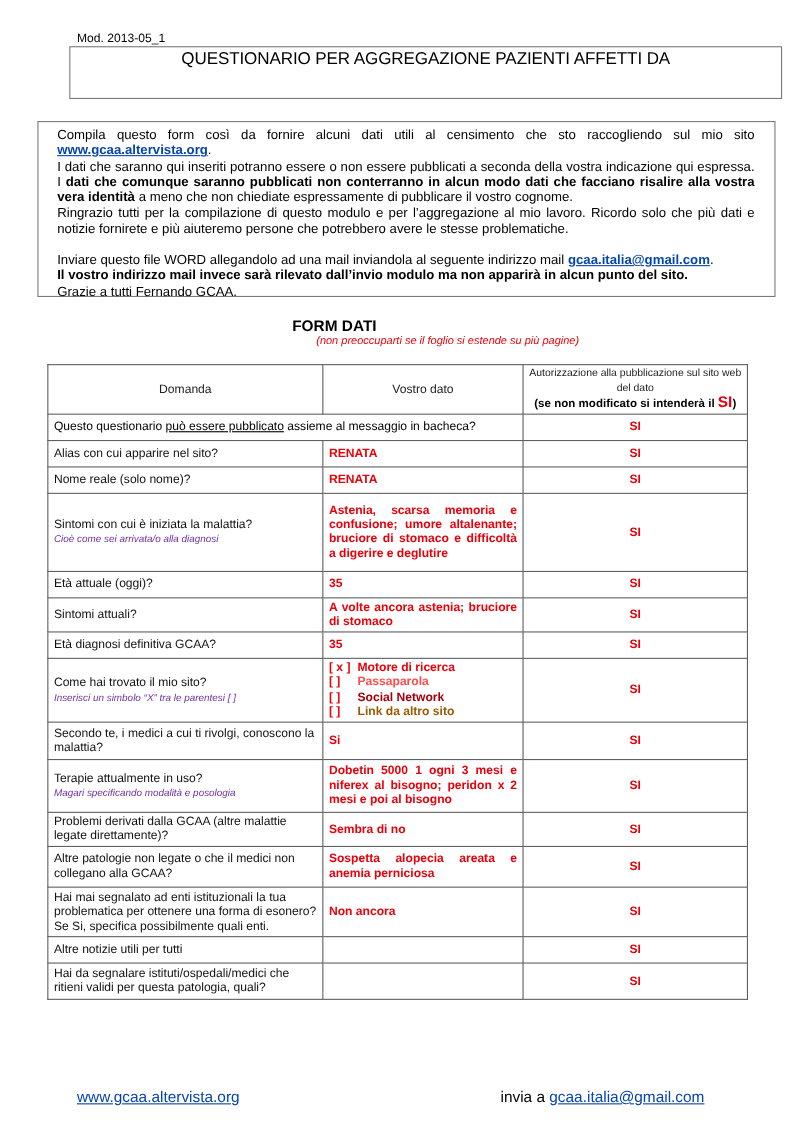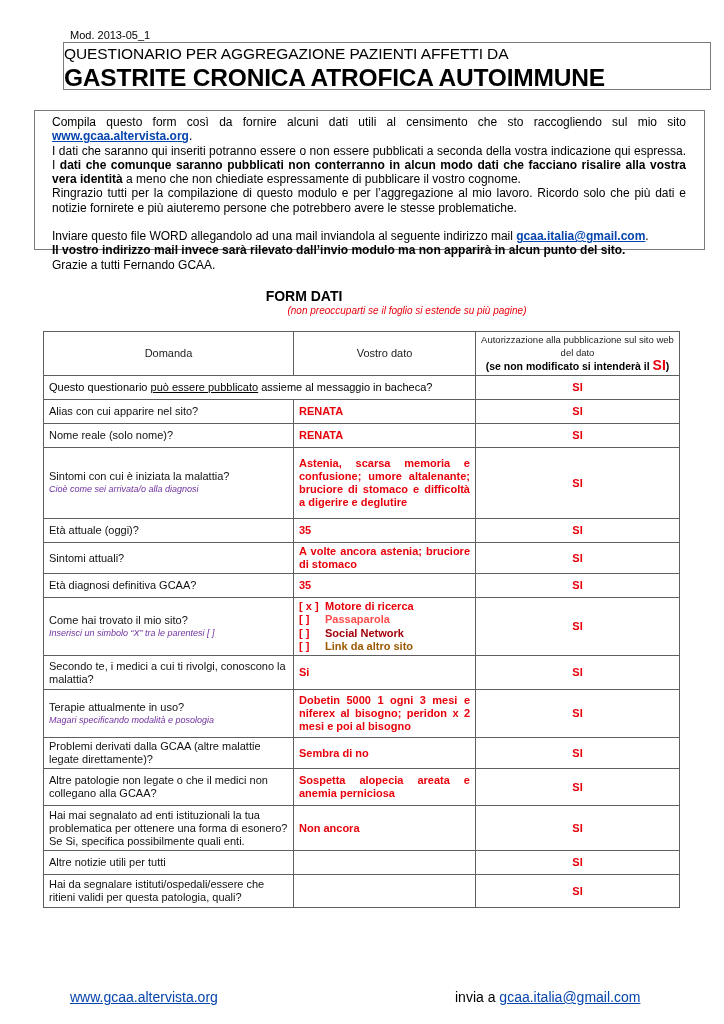--- a/index.html
+++ b/index.html
@@ -1,25 +1,25 @@
 <!DOCTYPE html>
 <html><head>
   <meta charset="utf-8">
   <style>
     * { box-sizing: border-box; margin: 0; padding: 0; }
     html, body { width: 724px; height: 1024px; background: #ffffff; overflow: hidden; }
     body { position: relative; font-family: "Liberation Sans", sans-serif; color: #000; }
 
     .mod { position: absolute; left: 70px; top: 29px; font-size: 11px; font-family: "Liberation Sans", sans-serif; color: #000; }
 
-    .title-box { position: absolute; left: 63px; top: 42px; width: 648px; height: 48px; border: 1px solid #7a7a7a; text-align: left; }
+    .title-box { position: absolute; left: 63px; top: 42px; width: 648px; height: 48px; border: 1px solid #7a7a7a; text-align: center; }
     .title-sub { font-size: 15.5px; margin-top: 2px; letter-spacing: -0.1px; }
     .title-main { font-size: 24.5px; font-weight: bold; margin-top: 1px; letter-spacing: -0.2px; }
 
-    .intro-box { position: absolute; left: 34px; top: 110px; width: 671px; height: 140px; border: 1px solid #7a7a7a; padding: 4px 18px 0 17px; font-size: 12px; line-height: 14.3px; text-align: justify; }
+    .intro-box { position: absolute; left: 34px; top: 110px; width: 671px; height: 160px; border: 1px solid #7a7a7a; padding: 4px 18px 0 17px; font-size: 12px; line-height: 14.3px; text-align: justify; }
     .intro-box p { margin: 0; }
     .intro-box .gap { height: 14px; }
     a.link { color: #0645ad; text-decoration: underline; }
     .intro-box a.link { font-weight: bold; }
 
     .form-title { position: absolute; left: 0; width: 608px; top: 288px; text-align: center; font-size: 14px; font-weight: bold; }
     .form-sub { position: absolute; left: 0; width: 724px; top: 305px; text-align: center; font-size: 10px; font-style: italic; color: #e8000b; margin-left: 45px; }
 
     table.form { position: absolute; left: 43px; top: 331px; width: 636px; border-collapse: collapse; table-layout: fixed; }
     table.form td { border: 1px solid #5f5f5f; vertical-align: middle; font-size: 11px; line-height: 13px; padding: 2px 5px; }
@@ -46,21 +46,20 @@
     .footer-left { position: absolute; left: 70px; top: 989px; font-size: 14px; }
     .footer-right { position: absolute; left: 455px; top: 989px; font-size: 14px; }
   </style>
 </head>
 <body>
 
 <div class="mod">Mod. 2013-05_1</div>
 
 <div class="title-box">
   <div class="title-sub">QUESTIONARIO PER AGGREGAZIONE PAZIENTI AFFETTI DA</div>
-  <div class="title-main">GASTRITE CRONICA ATROFICA AUTOIMMUNE</div>
 </div>
 
 <div class="intro-box">
   <p><span>Compila questo form così da fornire alcuni dati utili al censimento che sto raccogliendo sul mio sito </span><a class="link" href="#">www.gcaa.altervista.org</a><span>.</span></p>
   <p><span>I dati che saranno qui inseriti potranno essere o non essere pubblicati a seconda della vostra indicazione qui espressa. I </span><b>dati che comunque saranno pubblicati non conterranno in alcun modo dati che facciano risalire alla vostra vera identità</b><span> a meno che non chiediate espressamente di pubblicare il vostro cognome.</span></p>
   <p>Ringrazio tutti per la compilazione di questo modulo e per l’aggregazione al mio lavoro. Ricordo solo che più dati e notizie fornirete e più aiuteremo persone che potrebbero avere le stesse problematiche.</p>
   <div class="gap"></div>
   <p><span>Inviare questo file WORD allegandolo ad una mail inviandola al seguente indirizzo mail </span><a class="link" href="#">gcaa.italia@gmail.com</a><span>.</span></p>
   <p><b>Il vostro indirizzo mail invece sarà rilevato dall’invio modulo ma non apparirà in alcun punto del sito.</b></p>
   <p>Grazie a tutti Fernando GCAA.</p>
@@ -152,21 +151,21 @@
         <td class="q"><span>Hai mai segnalato ad enti istituzionali la tua problematica per ottenere una forma di esonero? Se Si, specifica possibilmente quali enti.</span></td>
         <td class="a">Non ancora</td>
         <td class="p">SI</td>
       </tr>
       <tr style="height: 24px;">
         <td class="q"><span>Altre notizie utili per tutti</span></td>
         <td class="a"></td>
         <td class="p">SI</td>
       </tr>
       <tr style="height: 33px;">
-        <td class="q"><span>Hai da segnalare istituti/ospedali/essere che ritieni validi per questa patologia, quali?</span></td>
+        <td class="q"><span>Hai da segnalare istituti/ospedali/medici che ritieni validi per questa patologia, quali?</span></td>
         <td class="a"></td>
         <td class="p">SI</td>
       </tr>
     </tbody>
 </table>
 
 <div class="footer-left"><a class="link" href="#">www.gcaa.altervista.org</a></div>
 <div class="footer-right"><span>invia a </span><a class="link" href="#">gcaa.italia@gmail.com</a></div>
 
 </body></html>

